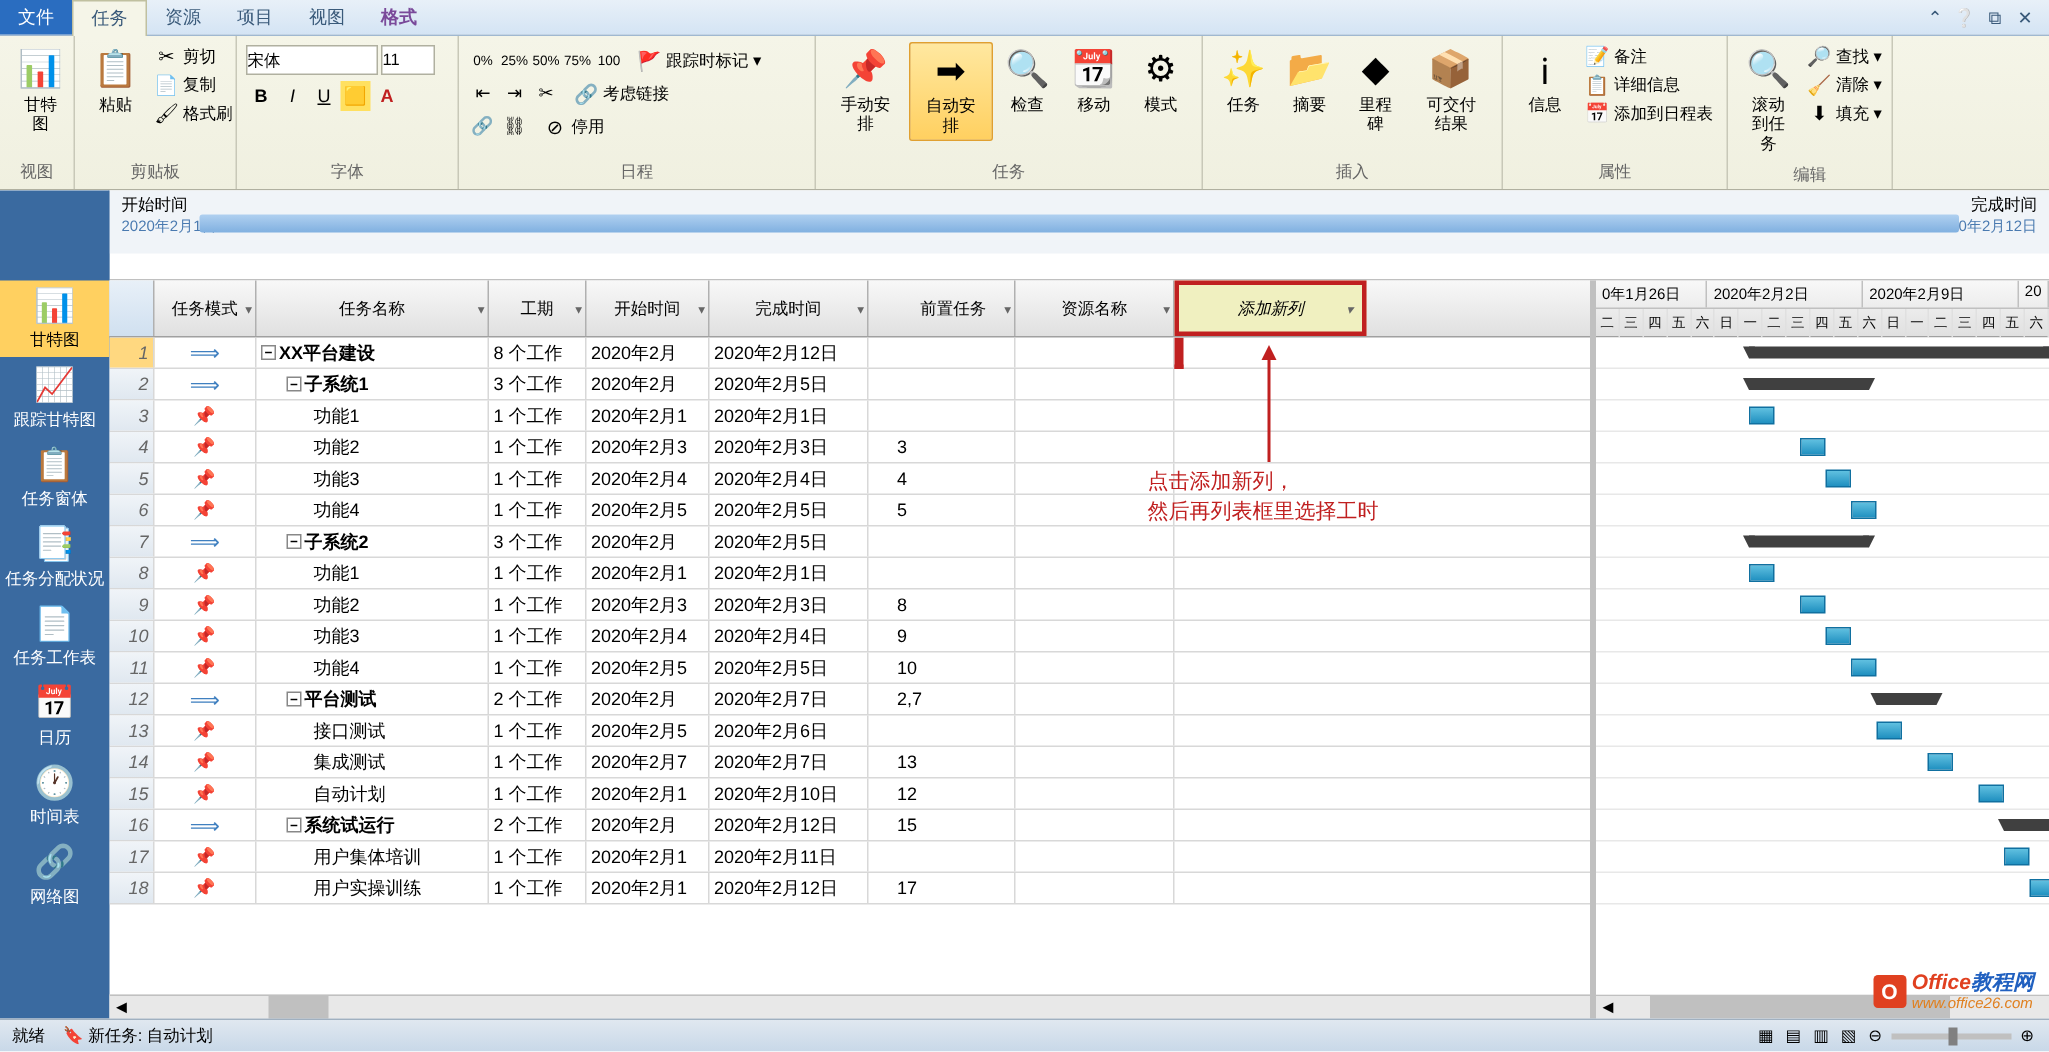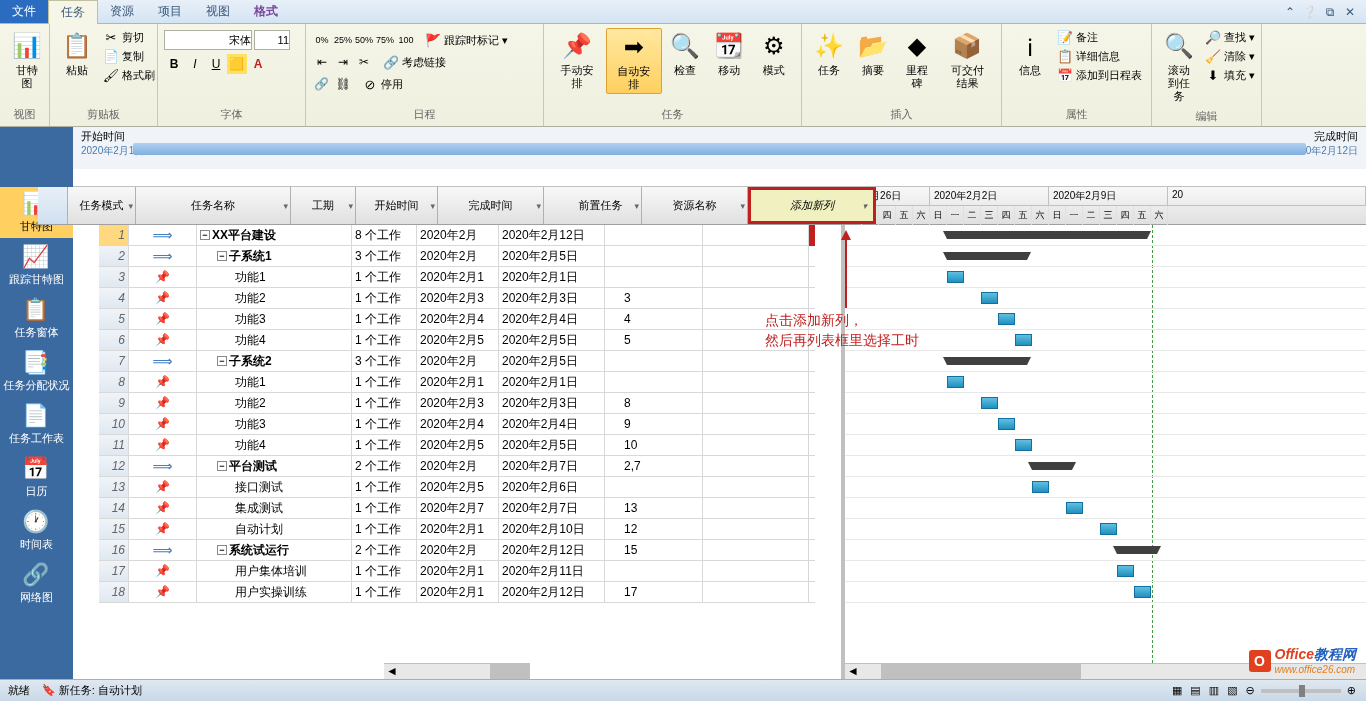--- a/index.html
+++ b/index.html
@@ -20,21 +20,21 @@
 .ribbon-group-content { flex: 1; display: flex; align-items: flex-start; gap: 2px; padding: 2px; }
 .ribbon-group-label { text-align: center; font-size: 11px; color: #666; padding: 2px 0; }
 .big-btn { display: flex; flex-direction: column; align-items: center; padding: 2px 6px; cursor: pointer; min-width: 42px; }
 .big-btn .icon { width: 32px; height: 32px; display: flex; align-items: center; justify-content: center; font-size: 24px; }
 .big-btn .label { font-size: 11px; text-align: center; margin-top: 2px; line-height: 13px; }
 .big-btn.highlighted { background: linear-gradient(#ffe8a0, #ffd060); border: 1px solid #e0a030; border-radius: 2px; }
 .small-btns { display: flex; flex-direction: column; gap: 1px; }
 .small-btn { display: flex; align-items: center; gap: 3px; padding: 1px 3px; cursor: pointer; font-size: 11px; white-space: nowrap; }
 .small-btn .icon { width: 16px; height: 16px; display: inline-flex; align-items: center; justify-content: center; font-size: 13px; }
 .font-row { display: flex; gap: 2px; align-items: center; }
-.font-row select, .font-row input { height: 20px; font-size: 11px; border: 1px solid #b0b0a0; text-align: right; }
+.font-row select, .font-row input { height: 20px; font-size: 11px; border: 1px solid #b0b0a0; }
 .icon-row { display: flex; gap: 1px; }
 .icon-row span { width: 20px; height: 20px; display: inline-flex; align-items: center; justify-content: center; cursor: pointer; border: 1px solid transparent; font-size: 12px; }
 
 
 .timeline-bar { height: 60px; background: #fff; border-bottom: 1px solid #c0c0c0; display: flex; position: relative; }
 .timeline-left { width: 73px; background: #e8f0f8; border-right: 1px solid #a0b8d0; }
 .timeline-main { flex: 1; position: relative; }
 .timeline-header { height: 16px; background: linear-gradient(#f8f8f8, #e8e8e8); border-bottom: 1px solid #c0c0c0; position: relative; font-size: 10px; color: #666; }
 .timeline-header span { position: absolute; }
 .timeline-body { height: 42px; position: relative; background: #f0f4f8; }
@@ -47,21 +47,21 @@
 .today-label { position: absolute; right: 88px; top: 0px; background: #ff8020; color: #fff; font-size: 10px; padding: 0 3px; }
 
 
 .sidebar-left { position: absolute; left: 0; top: 127px; width: 73px; bottom: 22px; background: #3a6aa0; display: flex; flex-direction: column; align-items: center; padding-top: 60px; gap: 2px; overflow: hidden; }
 .sidebar-left-item { width: 100%; text-align: center; color: #fff; font-size: 11px; padding: 4px 0; cursor: pointer; }
 .sidebar-left-item.active { background: #ffd060; color: #000; }
 .sidebar-left-item .icon { display: block; margin: 0 auto 2px; font-size: 22px; }
 
 
 .main-area { position: absolute; left: 73px; top: 187px; right: 0; bottom: 22px; display: flex; }
-.grid-pane { width: 772px; display: flex; flex-direction: column; border-right: 4px solid #c0c0c0; align-items: center; }
+.grid-pane { width: 991px; display: flex; flex-direction: column; border-right: 4px solid #c0c0c0; }
 .gantt-pane { flex: 1; display: flex; flex-direction: column; overflow: hidden; }
 
 
 .grid-header { height: 38px; display: flex; background: linear-gradient(#f8f8f8, #e0e0e0); border-bottom: 1px solid #a0a0a0; }
 .grid-col-h { border-right: 1px solid #b0b0b0; display: flex; align-items: center; justify-content: center; font-size: 11px; position: relative; padding: 0 2px; }
 .grid-col-h .arrow { position: absolute; right: 2px; font-size: 9px; color: #666; }
 .col-rownum { width: 30px; background: linear-gradient(#e8f0f8, #d0e0f0); }
 .col-mode { width: 68px; }
 .col-name { width: 155px; }
 .col-duration { width: 65px; }

